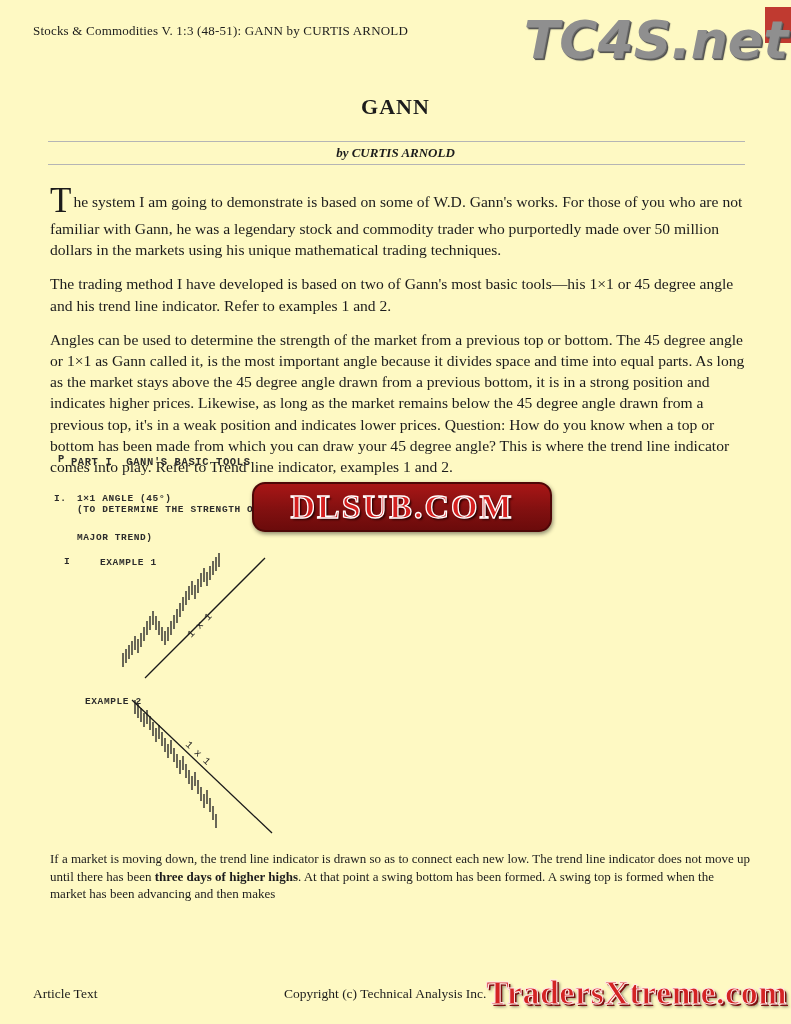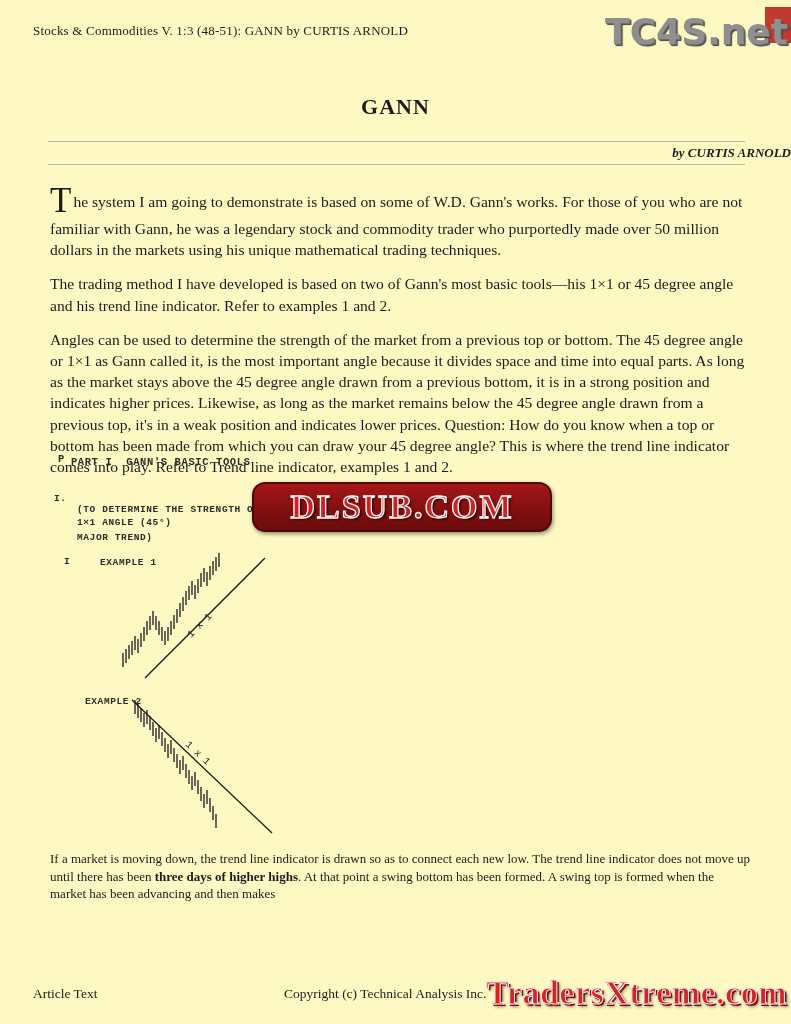--- a/index.html
+++ b/index.html
@@ -18,37 +18,38 @@
   .citation {
     position: absolute; top: 23px; left: 33px;
     font-size: 13px; letter-spacing: 0.2px;
   }
   .tc4s-wrap { position: absolute; top: 0; right: 0; width: 200px; height: 50px; }
   .tc4s-redbox {
     position: absolute; top: 7px; right: 0; width: 26px; height: 36px;
     background: #c03a30;
   }
   .tc4s {
-    position: absolute; top: 8px; right: 3px;
+    position: absolute; top: 16px; right: 3px;
     font-family: "DejaVu Sans", sans-serif; font-weight: bold;
-    font-size: 36px; line-height: 48px; color: #8f8f8f; letter-spacing: 0px;
+    font-size: 52px; line-height: 48px; color: #8f8f8f; letter-spacing: 0px;
     text-shadow: 1px 1px 0 #6b6b6b, 2px 2px 1px #454545;
+    font-style: italic;
   }
 
   
   .title {
     position: absolute; top: 94px; left: 0; width: 100%;
     text-align: center; font-size: 22px; font-weight: bold; letter-spacing: 1px;
   }
   .rule { position: absolute; left: 48px; right: 46px; border-top: 1px solid #b5b5b5; height: 0; }
   .rule-top { top: 141px; }
   .rule-bottom { top: 164px; }
   .byline {
     position: absolute; top: 145px; left: 0; width: 100%;
-    text-align: right; font-size: 13px; font-weight: bold; font-style: italic;
+    text-align: center; font-size: 13px; font-weight: bold; font-style: italic;
   }
 
   
   .body-text {
     position: absolute; top: 183px; left: 50px; width: 700px;
     font-size: 15.6px; line-height: 1.36; text-align: left;
   }
   .body-text p { margin: 0 0 13px 0; }
   .initcap {
     font-size: 35px; line-height: 1; vertical-align: -5px; letter-spacing: 2px;
@@ -63,21 +64,21 @@
   .fig-label {
     position: absolute;
     font-family: "Liberation Mono", monospace;
     font-weight: bold; color: #2c2c2c;
     font-size: 9.5px; letter-spacing: 0.6px; white-space: nowrap;
   }
   .part-line { top: 456px; left: 58px; font-size: 10.5px; }
   .stray-p { position: relative; top: -3px; margin-right: 6px; }
   .part-title { margin-left: 14px; }
   .item-numeral { top: 493px; left: 54px; }
-  .item-line1 { top: 493px; left: 77px; margin-top: 24px; }
+  .item-line1 { top: 493px; left: 77px; }
   .item-line2 { top: 504px; left: 77px; }
   .item-line3 { top: 532px; left: 77px; }
   .ex1-stray { top: 556px; left: 64px; }
   .ex1-label { top: 557px; left: 100px; }
   .ex2-label { top: 696px; left: 85px; }
 
   .chart { position: absolute; }
   .chart1 { left: 115px; top: 548px; }
   .chart2 { left: 125px; top: 695px; }
 

